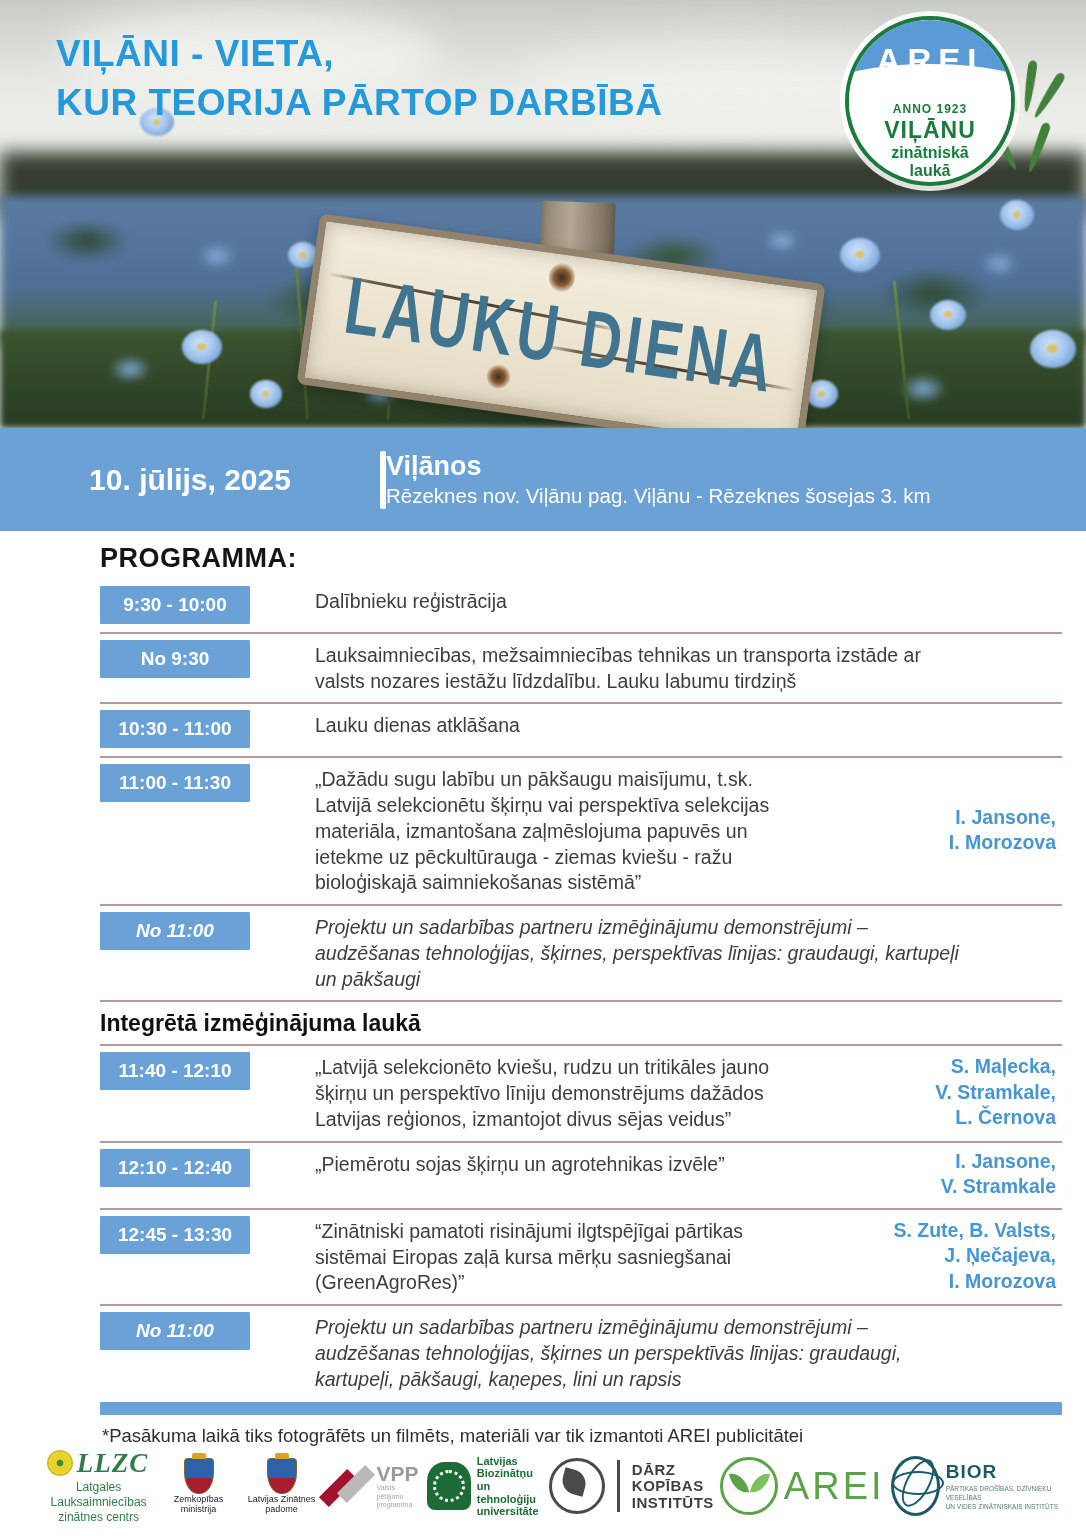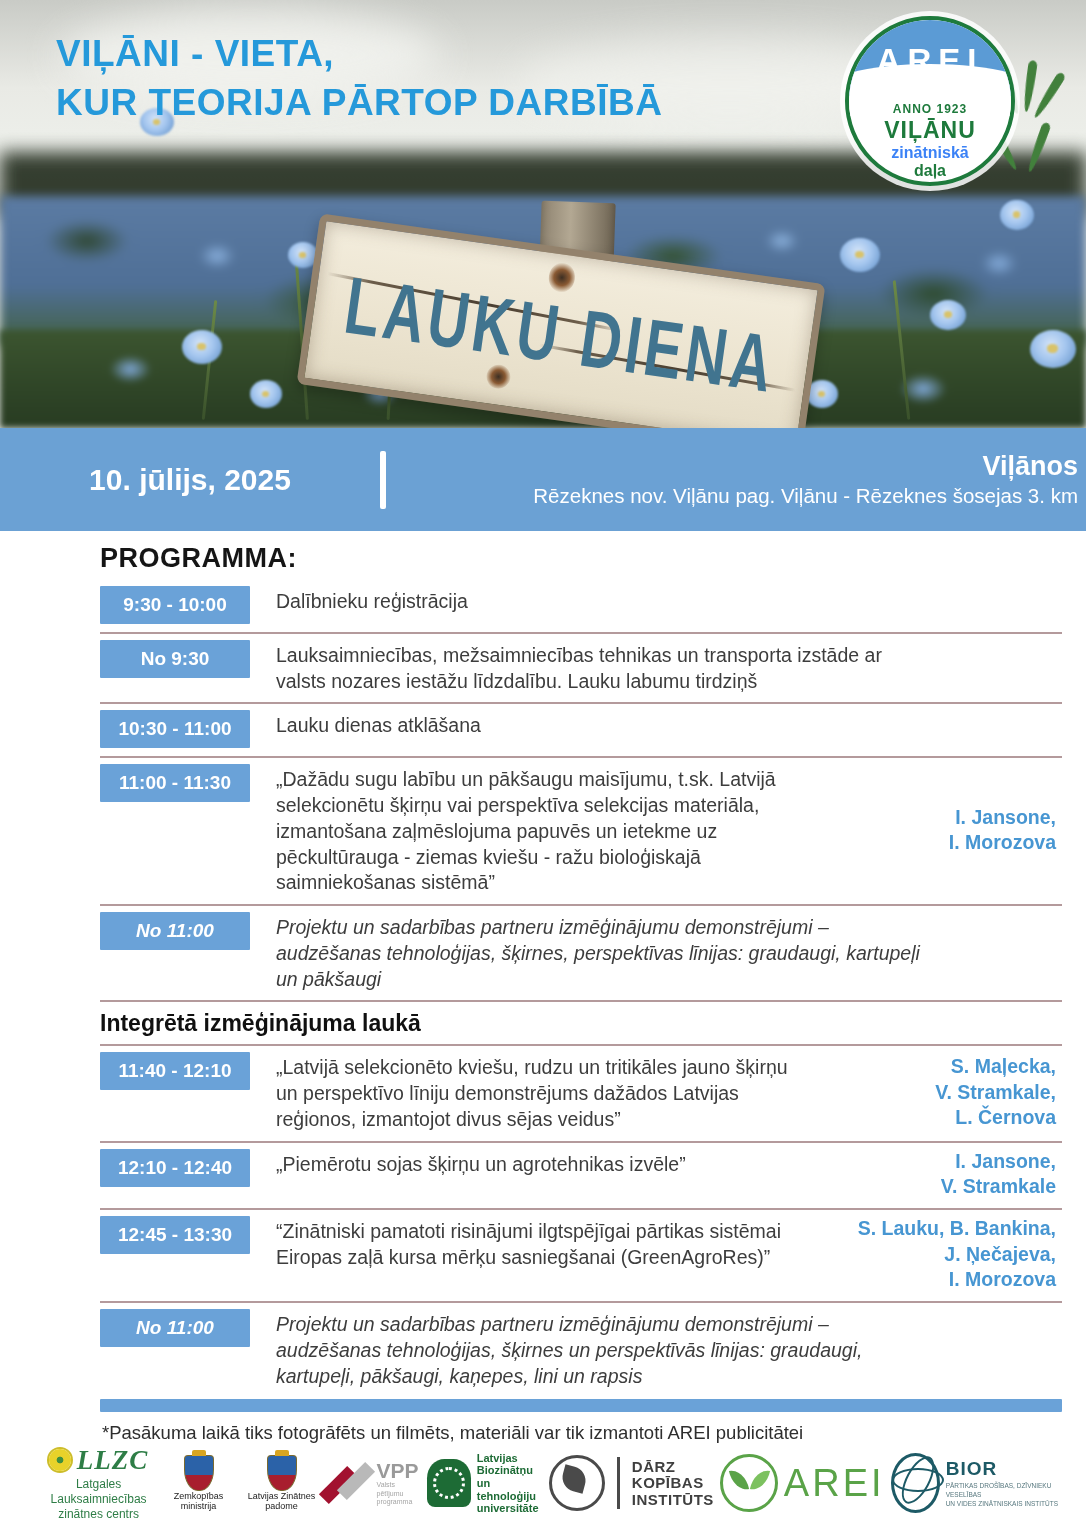--- a/index.html
+++ b/index.html
@@ -59,35 +59,35 @@
   .arei-badge{position:absolute;left:845px;top:16px;width:162px;height:162px;border-radius:50%;
        background:#fff;border:4px solid #1e7a3c;box-shadow:0 0 0 5px rgba(255,255,255,.85);
        overflow:hidden;text-align:center;}
   .arei-badge .half{position:absolute;left:0;top:0;right:0;height:47%;background:#5b9bd5;
        border-radius:0;}
   .arei-badge .half::after{content:"";position:absolute;left:-20%;top:58%;width:140%;height:80%;
        border-radius:50%;background:#fff;}
   .badge-arei{position:relative;margin-top:22px;color:#fff;font-weight:700;font-size:33px;letter-spacing:7px;}
   .badge-anno{position:relative;margin-top:22px;color:#1e7a3c;font-weight:700;font-size:12px;letter-spacing:1px;}
   .badge-org1{position:relative;color:#1e7a3c;font-weight:800;font-size:23px;letter-spacing:1px;margin-top:1px;}
-  .badge-org2{position:relative;color:#3b82f6;font-weight:700;font-size:16px;margin-top:0;}
+  .badge-org2{position:relative;color:#15803d;font-weight:700;font-size:16px;margin-top:0;}
   .badge-org3{position:relative;color:#1e7a3c;font-weight:700;font-size:16px;}
 
   
   .banner{display:flex;align-items:center;width:100%;height:103px;background:#6ba1d4;color:#fff;}
   .banner-date{width:380px;text-align:center;font-weight:700;font-size:30px;}
   .banner-sep{width:6px;height:58px;background:#fff;border-radius:2px;}
-  .banner-loc{flex:1;text-align:right;padding-right:8px;}
+  .banner-loc{flex:1;text-align:left;padding-right:8px;}
   .banner-place{font-weight:700;font-size:27px;line-height:1.15;}
   .banner-addr{font-size:20.5px;font-weight:400;margin-top:2px;}
 
   
   .program{padding:8px 24px 0 100px;}
   .prog-heading{font-size:27px;font-weight:800;color:#151515;margin:4px 0 6px 0;letter-spacing:.5px;}
-  .row{display:flex;align-items:flex-start;padding:6px 0 8px 0;border-bottom:2px solid #b49a9c;}
+  .row{display:flex;align-items:flex-start;padding:6px 0 8px 0;border-bottom:2px solid #b49a9c;gap:39px;}
   .row.last{border-bottom:none;}
   .badge{flex:0 0 150px;background:#6aa2d8;color:#fff;font-weight:700;font-size:19px;
          text-align:center;padding:8px 0;border-radius:1px;}
   .rtext{flex:1;font-size:19.5px;line-height:1.32;color:#3d3d3d;padding:3px 10px 0 26px;max-width:660px;}
   .rpres{margin-left:auto;width:235px;text-align:right;color:#4796d2;font-weight:700;
          font-size:19.5px;line-height:1.32;align-self:center;padding-right:6px;}
   .it{font-style:italic;}
   .section{font-size:23px;font-weight:800;color:#101010;padding:8px 0 7px 0;border-bottom:2px solid #b49a9c;}
   .bluebar{height:13px;background:#6aa2d8;margin-top:2px;border-radius:1px;}
   .footnote{font-size:18.5px;color:#2e2e2e;margin:10px 0 6px 2px;}
@@ -188,21 +188,21 @@
         <div class="sign-text">LAUKU DIENA</div>
       </div>
     </div>
 
     <div class="arei-badge">
       <div class="half"></div>
       <div class="badge-arei">AREI</div>
       <div class="badge-anno">ANNO 1923</div>
       <div class="badge-org1">VIĻĀNU</div>
       <div class="badge-org2">zinātniskā</div>
-      <div class="badge-org3">daļa</div>
+      <div class="badge-org3">laukā</div>
     </div>
   </div>
 
   <div class="banner">
     <div class="banner-date">10. jūlijs, 2025</div>
     <div class="banner-sep"></div>
     <div class="banner-loc">
       <div class="banner-place">Viļānos</div>
       <div class="banner-addr">Rēzeknes nov. Viļānu pag. Viļānu - Rēzeknes šosejas 3. km</div>
     </div>
@@ -259,21 +259,21 @@
       <div class="rpres">
         <div>I. Jansone,</div>
         <div>V. Stramkale</div>
       </div>
     </div>
 
     <div class="row">
       <div class="badge">12:45 - 13:30</div>
       <div class="rtext">“Zinātniski pamatoti risinājumi ilgtspējīgai pārtikas sistēmai Eiropas zaļā kursa mērķu sasniegšanai (GreenAgroRes)”</div>
       <div class="rpres">
-        <div>S. Lauku, B. Bankina,</div>
+        <div>S. Zute, B. Valsts,</div>
         <div>J. Ņečajeva,</div>
         <div>I. Morozova</div>
       </div>
     </div>
 
     <div class="row last">
       <div class="badge it">No 11:00</div>
       <div class="rtext it">Projektu un sadarbības partneru izmēģinājumu demonstrējumi – audzēšanas tehnoloģijas, šķirnes un perspektīvās līnijas: graudaugi, kartupeļi, pākšaugi, kaņepes, lini un rapsis</div>
     </div>
 

